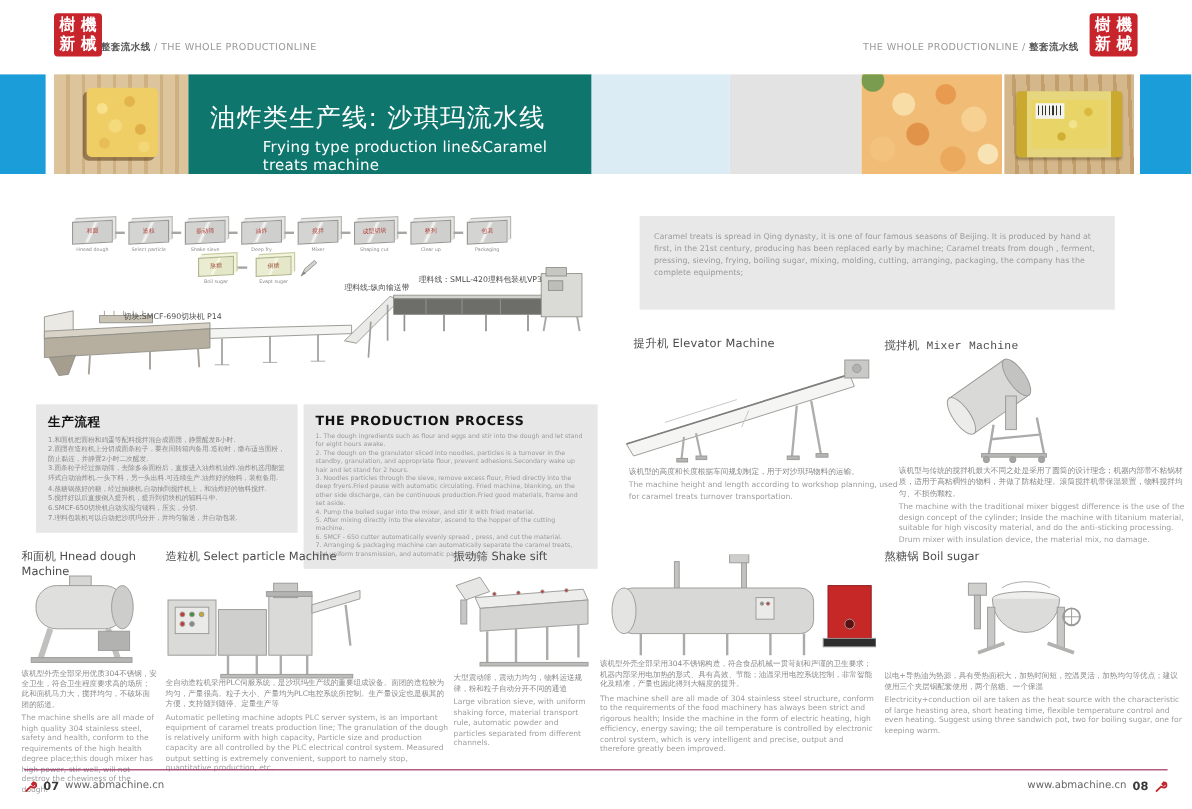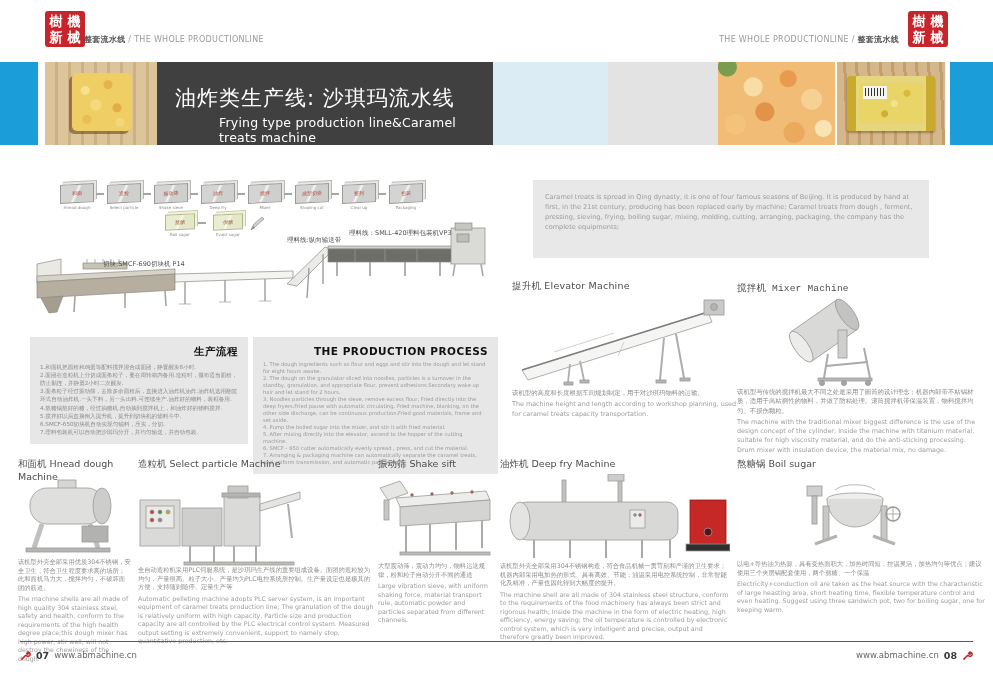--- a/index.html
+++ b/index.html
@@ -26,21 +26,21 @@
                background-image:repeating-linear-gradient(90deg,rgba(255,255,255,.12) 0 10px,rgba(120,80,30,.10) 10px 13px); }
   .sachima   { position:absolute; left:27px; top:11px; width:60px; height:58px; border-radius:5px;
                background:#efce66;
                background-image:radial-gradient(circle at 22% 30%,#f7e18c 0 4px,transparent 5px),
                  radial-gradient(circle at 60% 20%,#e3b44c 0 4px,transparent 5px),
                  radial-gradient(circle at 40% 55%,#f5da7d 0 5px,transparent 6px),
                  radial-gradient(circle at 75% 60%,#e0ae46 0 4px,transparent 5px),
                  radial-gradient(circle at 25% 80%,#e8bd55 0 4px,transparent 5px),
                  radial-gradient(circle at 80% 85%,#f4d878 0 4px,transparent 5px);
                box-shadow:-3px 3px 0 rgba(94,62,22,.55); }
-  .b-title   { left:157px; width:336px; background:#404040; color:#fff; padding:22px 0 0 18px; }
+  .b-title   { left:157px; width:336px; background:#0f766e; color:#fff; padding:22px 0 0 18px; }
   .b-title .t-zh { font-size:21px; letter-spacing:1px; }
   .b-title .t-en { font-size:12.5px; margin-top:3px; letter-spacing:.2px;margin-left:44px; }
   .b-lblue   { left:493px; width:115px; background:#dbecf4; }
   .b-lgray   { left:608px; width:110px; background:#e3e3e3; }
   .b-photo2  { left:718px; width:117px; background:#f0bc76;
                background-image:radial-gradient(circle at 8% 6%,#7a9c4e 0 9px,transparent 10px),
                  radial-gradient(circle at 30% 30%,#f8dda6 0 9px,transparent 10px),
                  radial-gradient(circle at 60% 20%,#e89a4e 0 8px,transparent 9px),
                  radial-gradient(circle at 80% 45%,#f6d193 0 10px,transparent 11px),
                  radial-gradient(circle at 40% 60%,#e2934a 0 9px,transparent 10px),
@@ -89,35 +89,35 @@
   
   .purpose { position:absolute; left:533px; top:180px; width:396px; height:78px; background:#e8e8e8; padding:8px 12px 7px; }
   .purpose .ttl { display:flex; gap:10px; align-items:baseline; }
   .purpose .ttl .zh { font-size:10px; font-weight:bold; color:#141414; }
   .purpose .ttl .en { font-size:10px; font-weight:bold; color:#2e2e2e; letter-spacing:.3px; }
   .purpose .p-zh { margin-top:4px; font-size:6.6px; line-height:1.7; color:#8d817a; }
   .purpose .p-en { margin-top:5px; font-size:6.6px; line-height:1.5; color:#9b9b9b; }
 
   
   .m-title { position:absolute; font-size:9.5px; color:#4c4c4c; letter-spacing:.2px; }
-  .m-desc  { position:absolute; }
+  .m-desc  { position:absolute;margin-left:12px; }
   .m-desc .zh { font-size:6.4px; line-height:1.45; color:#8a8a8a; }
   .m-desc .en { font-size:6.4px; line-height:1.45; color:#9d9d9d; margin-top:2px; }
-  .t-elevator { left:512px; top:280px; }
+  .t-elevator { left:528px; top:280px; }
   .i-elevator { position:absolute; left:514px; top:292px; }
   .d-elevator { left:512px; top:389px; width:232px; }
   .t-mixer { left:737px; top:282px;font-family:Liberation Mono, monospace; }
   .i-mixer { position:absolute; left:780px; top:290px; }
   .d-mixer { left:737px; top:388px; width:248px; }
 
   
   .proc { position:absolute; top:337px; background:#e7e7e7; padding:8px 10px; }
   .proc-zh { left:30px;  width:218px; min-height:100px; }
   .proc-en { left:253px; width:245px; min-height:100px; }
-  .proc h3 { font-size:10.5px; color:#111; letter-spacing:.5px;text-align:right; }
+  .proc h3 { font-size:10.5px; color:#111; letter-spacing:.5px; }
   .proc .lines { margin-top:4px; }
   .proc-zh .lines div { font-size:5.6px; line-height:1.45; color:#8a8a8a; }
   .proc-en .lines div { font-size:5.2px; line-height:1.35; color:#9a9a9a; }
 
   
   .mcol { position:absolute; top:458px; }
   .mcol .m-ttl { font-size:9.5px; color:#4c4c4c; height:12px; }
   .mcol .img { margin-top:4px; }
   .c1 { left:18px;  width:113px; }
   .c2 { left:138px; width:236px; }
@@ -304,21 +304,21 @@
         <rect x="166" y="86" width="10" height="3" fill="#b5b5b3"></rect>
         <path d="M56 72 l-2 18 M66 69 l4 19" stroke="#aeaeac" stroke-width="1.8"></path>
         <rect x="50" y="90" width="9" height="3" fill="#b5b5b3"></rect>
         <rect x="66" y="88" width="9" height="3" fill="#b5b5b3"></rect>
         <path d="M40 60 l60 -19 M110 50 l-6 14" stroke="#c4c4c2"></path>
       </g>
     </svg>
   </div>
   <div class="m-desc d-elevator">
     <div class="zh">该机型的高度和长度根据车间规划制定，用于对沙琪玛物料的运输。</div>
-    <div class="en">The machine height and length according to workshop planning, used for caramel treats capacity transportation.</div>
+    <div class="en">The machine height and length according to workshop planning, used for caramel treats turnover transportation.</div>
   </div>
 
   <div class="m-title t-mixer"><span>搅拌机</span> <span>Mixer Machine</span></div>
   <div class="i-mixer">
     <svg width="120" height="96" viewBox="0 0 120 96">
       <g stroke="#9a9a98" stroke-width="0.8" fill="none">
         <g transform="rotate(-35 45 40)">
           <rect x="16" y="22" width="56" height="36" fill="#d9d9d7"></rect>
           <ellipse cx="16" cy="40" rx="7" ry="18" fill="#ececea"></ellipse>
           <ellipse cx="72" cy="40" rx="7" ry="18" fill="#c3c3c1"></ellipse>
@@ -422,21 +422,20 @@
           <rect x="22" y="78" width="90" height="3" fill="#bcbcba"></rect>
           <rect x="6" y="26" width="5" height="20" fill="#c6c6c4"></rect>
         </g>
       </svg>
     </div>
     <div class="zh">大型震动筛，震动力均匀，物料运送规律，粉和粒子自动分开不同的通道</div>
     <div class="en">Large vibration sieve, with uniform shaking force, material transport rule, automatic powder and particles separated from different channels.</div>
   </div>
 
   <div class="mcol c4">
-    <div class="m-ttl"><span>油炸机</span> <span>Deep fry Machine</span></div>
     <div class="img">
       <svg width="230" height="88" viewBox="0 0 230 88">
         <g stroke="#9b9b99" stroke-width="0.8" fill="none">
           <rect x="62" y="6" width="4" height="24" fill="#c2c2c0"></rect>
           <rect x="118" y="4" width="4" height="26" fill="#c2c2c0"></rect>
           <rect x="108" y="0" width="16" height="7" fill="#cdcdcb"></rect>
           <rect x="16" y="28" width="162" height="38" rx="11" fill="#d8d8d6"></rect>
           <ellipse cx="20" cy="47" rx="10" ry="19" fill="#e4e4e2"></ellipse>
           <rect x="130" y="36" width="15" height="18" fill="#ebebE9"></rect>
           <circle cx="135" cy="41" r="1.4" fill="#888"></circle>

